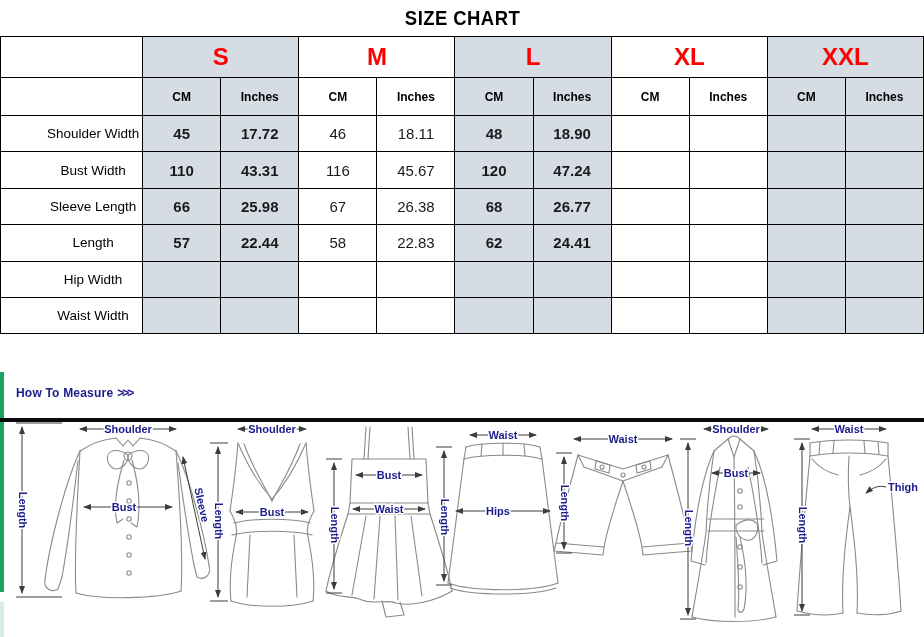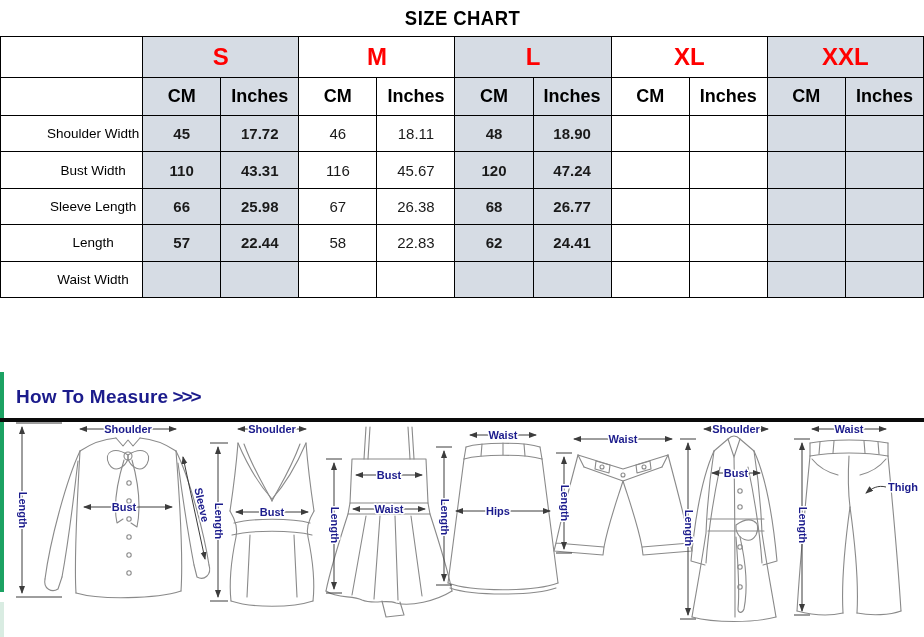--- a/index.html
+++ b/index.html
@@ -12,31 +12,31 @@
 
   
   table.size-chart{border-collapse:collapse;table-layout:fixed;width:924px;}
   table.size-chart th,table.size-chart td{border:1px solid #000;padding:0;text-align:center;vertical-align:middle;overflow:hidden;}
   col.c-label{width:142px;}
   col.c-val{width:78px;}
   tr.size-row{height:41px;}
   tr.size-row th{font-size:24px;font-weight:bold;color:#ff0000;background:#fff;}
   tr.size-row th.corner{background:#fff;}
   tr.unit-row{height:38px;}
-  tr.unit-row th{font-size:18px;font-weight:bold;color:#000;background:#fff;}
+  tr.unit-row th{font-size:12px;font-weight:bold;color:#000;background:#fff;}
   tbody tr{height:36.4px;}
   tbody td{font-size:15px;color:#1a1a1a;background:#fff;}
   tbody td.rowlabel{font-size:13.5px;color:#000;padding-left:43px;}
   .shade{background:#d6dce4 !important;font-weight:bold;}
 
   
   .measure-section{position:absolute;left:0;top:370px;width:924px;height:267px;background:#fff;}
   .green-bar{position:absolute;left:0;top:2px;width:4px;height:220px;background:#1ca263;}
   .green-bar-faint{position:absolute;left:0;top:232px;width:4px;height:35px;background:#d9ece2;}
-  .measure-heading{position:absolute;left:16px;top:16px;font-size:19px;font-weight:bold;color:#1b1b8c;letter-spacing:.2px;}
+  .measure-heading{position:absolute;left:16px;top:16px;font-size:12px;font-weight:bold;color:#1b1b8c;letter-spacing:.2px;}
   .measure-heading .chev{font-weight:800;letter-spacing:-2px;margin-left:4px;}
   .divider{position:absolute;left:0;top:48px;width:924px;height:4px;background:#0a0a0a;}
   .diagrams{position:absolute;left:0;top:43px;width:924px;height:213px;}
 
   
   .g{fill:none;stroke:#8a8a8a;stroke-width:1.1;stroke-linecap:round;stroke-linejoin:round;}
   .arr{fill:none;stroke:#3c3c3c;stroke-width:1;}
   .tick{stroke:#3c3c3c;stroke-width:1;}
   .lbl{font-family:"Liberation Sans",sans-serif;font-size:11px;font-weight:bold;fill:#1b1b8c;text-anchor:middle;paint-order:stroke;stroke:#ffffff;stroke-width:3px;stroke-linejoin:round;}
 </style>
@@ -127,20 +127,33 @@
           <td class="shade"></td>
         </tr>
         <tr>
           <td class="rowlabel">Length</td>
           <td class="shade">57</td>
           <td class="shade">22.44</td>
           <td>58</td>
           <td>22.83</td>
           <td class="shade">62</td>
           <td class="shade">24.41</td>
+          <td></td>
+          <td></td>
+          <td class="shade"></td>
+          <td class="shade"></td>
+        </tr>
+        <tr>
+          <td class="rowlabel">Hip Width</td>
+          <td class="shade"></td>
+          <td class="shade"></td>
+          <td></td>
+          <td></td>
+          <td class="shade"></td>
+          <td class="shade"></td>
           <td></td>
           <td></td>
           <td class="shade"></td>
           <td class="shade"></td>
         </tr>
         <tr>
           <td class="rowlabel">Waist Width</td>
           <td class="shade"></td>
           <td class="shade"></td>
           <td></td>

